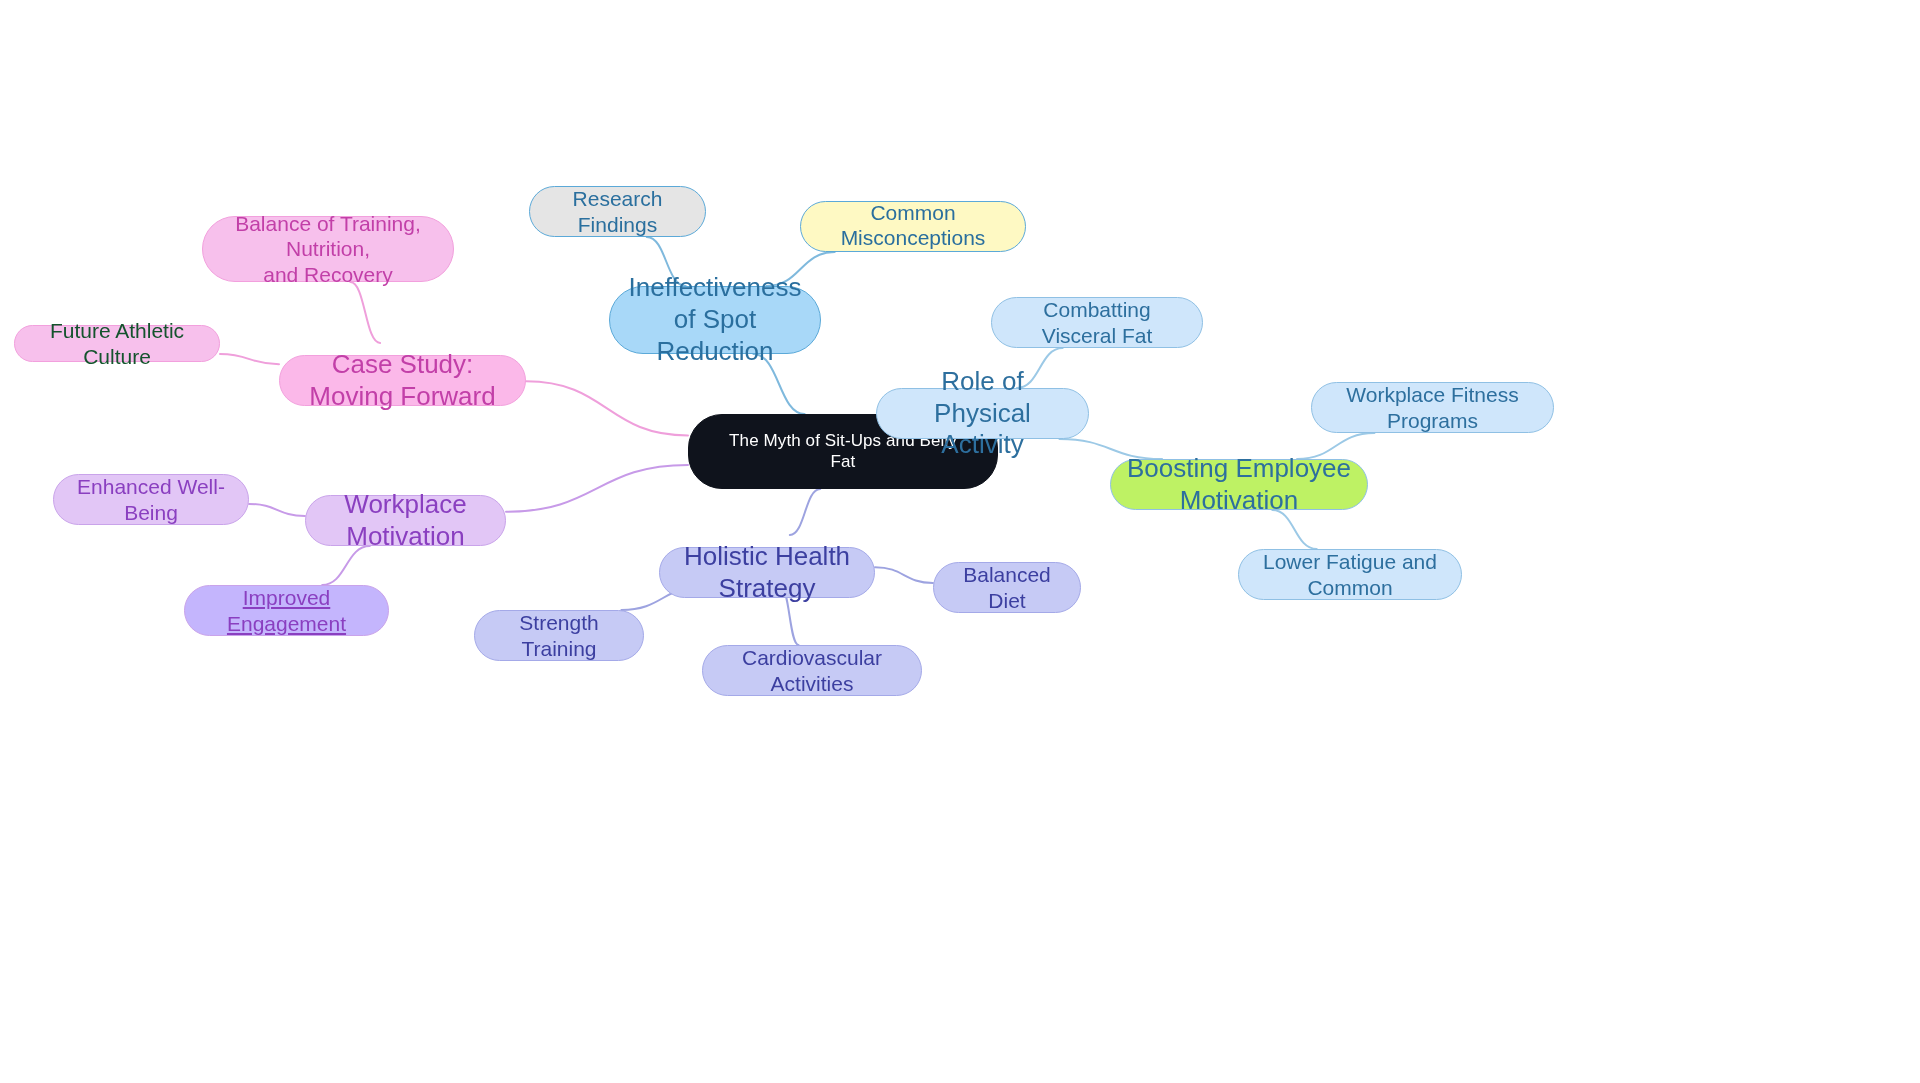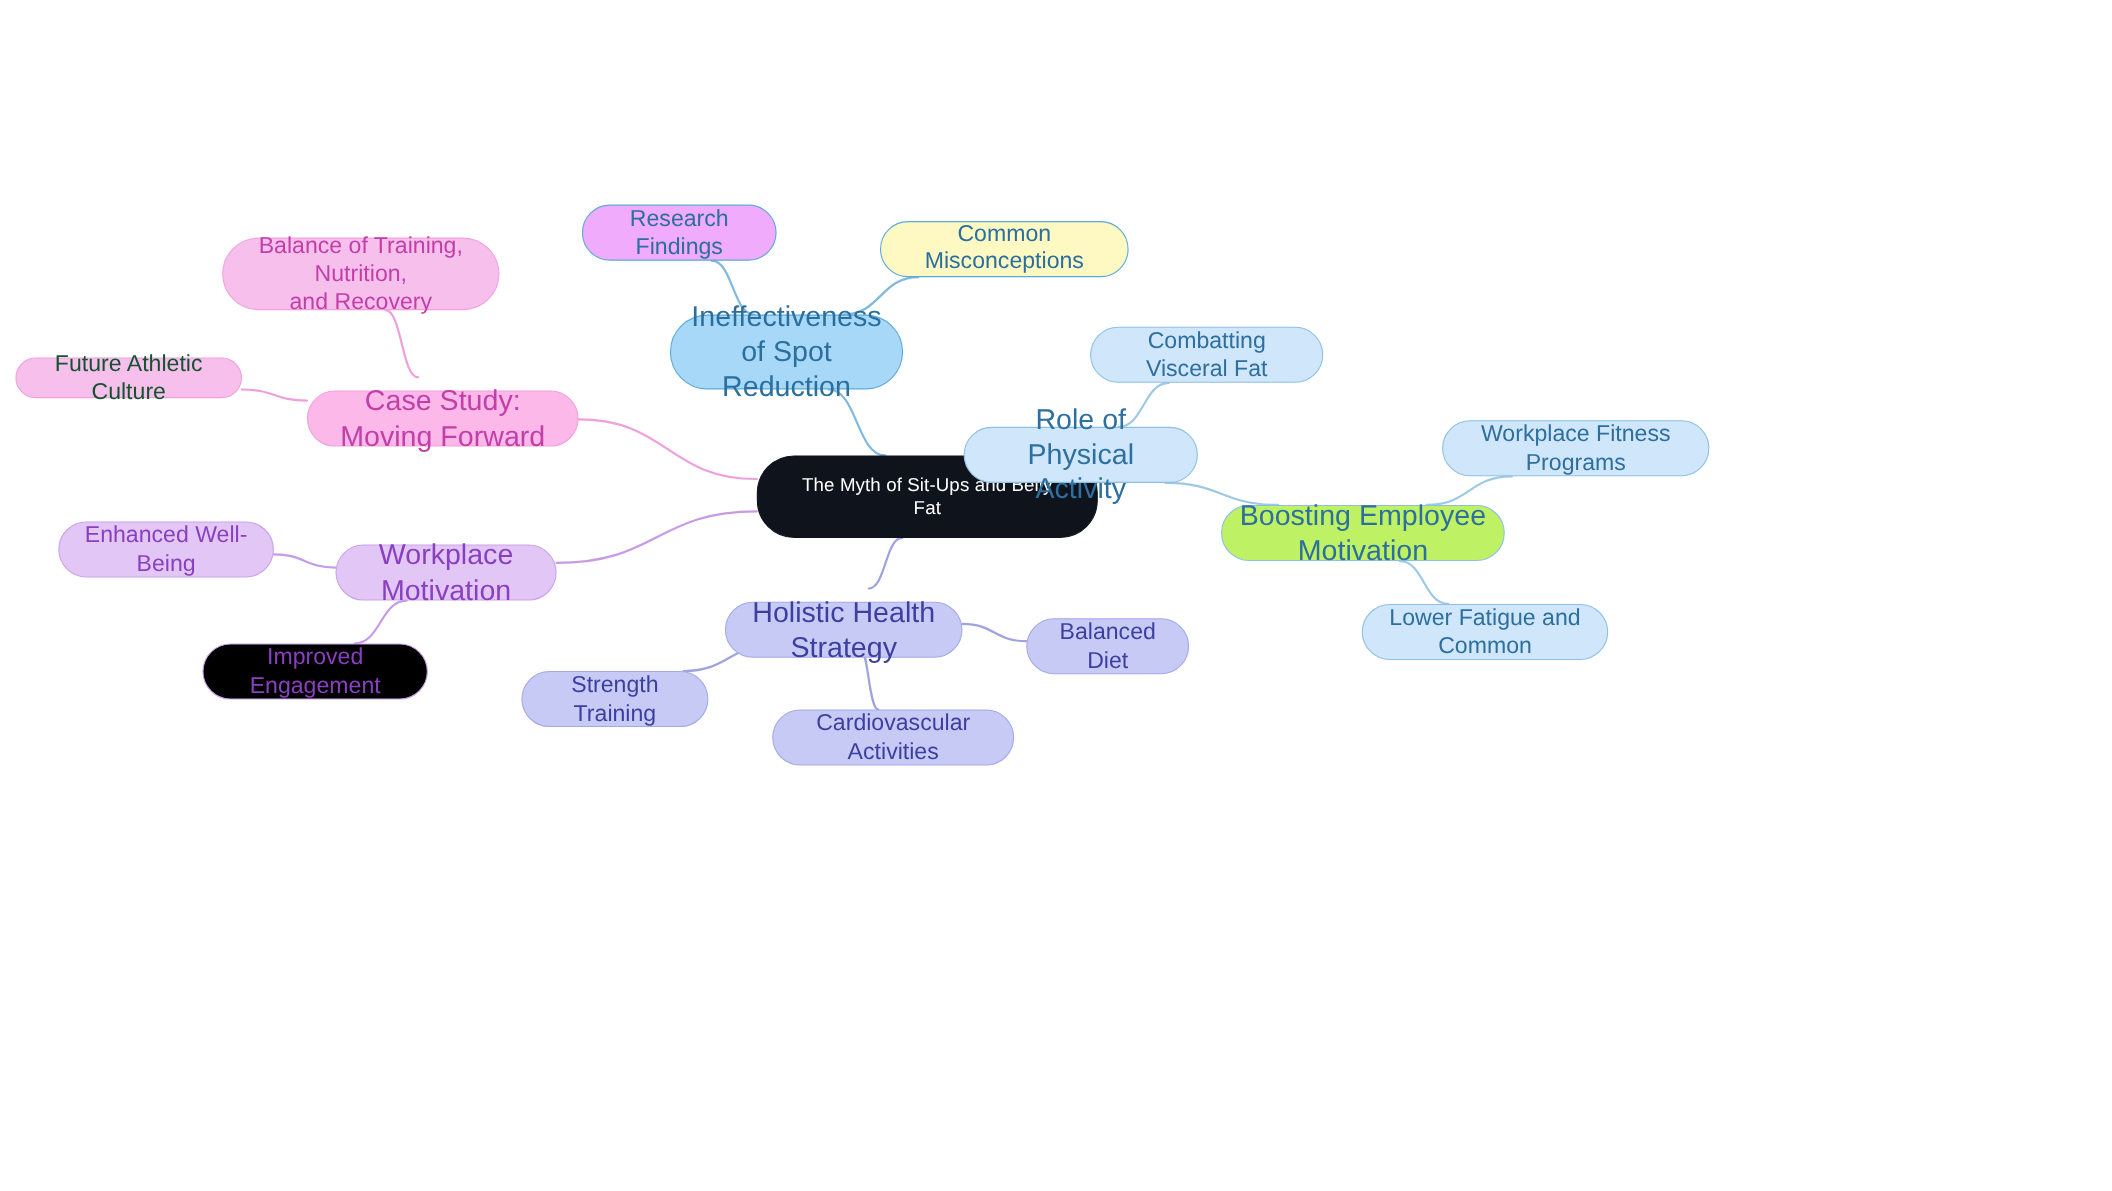--- a/index.html
+++ b/index.html
@@ -73,32 +73,32 @@
       <path d="M 369.8 546 C 346 546, 346 585, 322.2 585" fill="none" stroke="#c79ae8" stroke-width="2" stroke-linecap="round"></path>
       <path d="M 688 435.43700340522133 C 607 435.43700340522133, 607 381.29858115777523, 526 381.29858115777523" fill="none" stroke="#ef9fdb" stroke-width="2" stroke-linecap="round"></path>
       <path d="M 380.15 343 C 365.25 343, 365.25 282, 350.35 282" fill="none" stroke="#ef9fdb" stroke-width="2" stroke-linecap="round"></path>
       <path d="M 279 364.2175131348511 C 249.5 364.2175131348511, 249.5 354.0716287215412, 220 354.0716287215412" fill="none" stroke="#ef9fdb" stroke-width="2" stroke-linecap="round"></path>
     </svg>
   <div id="nodes">
       <div class="node root two-line" style="left: 688px; top: 414px; width: 310px; height: 75px; background: rgb(15, 19, 28); border-color: rgb(15, 19, 28); color: rgb(255, 255, 255);"><span>The Myth of Sit-Ups and Belly
 Fat</span></div>
       <div class="node branch two-line" style="left: 609px; top: 286px; width: 212px; height: 68px; background: rgb(168, 216, 248); border-color: rgb(91, 169, 216); color: rgb(42, 111, 158);"><span>Ineffectiveness of Spot
 Reduction</span></div>
-      <div class="node leaf" style="left: 529px; top: 186px; width: 177px; height: 51px; background: #f0abfc; border-color: rgb(91, 169, 216); color: rgb(42, 111, 158);"><span>Research Findings</span></div>
+      <div class="node leaf" style="left: 529px; top: 186px; width: 177px; height: 51px; background: #e5e5e5; border-color: rgb(91, 169, 216); color: rgb(42, 111, 158);"><span>Research Findings</span></div>
       <div class="node leaf" style="left: 800px; top: 201px; width: 226px; height: 51px; background: #fef9c3; border-color: rgb(91, 169, 216); color: rgb(42, 111, 158); align-items: flex-end;"><span>Common Misconceptions</span></div>
       <div class="node branch" style="left: 876px; top: 388px; width: 213px; height: 51px; background: rgb(207, 230, 251); border-color: rgb(143, 192, 228); color: rgb(45, 111, 158);"><span>Role of Physical Activity</span></div>
       <div class="node leaf" style="left: 991px; top: 297px; width: 212px; height: 51px; background: rgb(207, 230, 251); border-color: rgb(143, 192, 228); color: rgb(45, 111, 158);"><span>Combatting Visceral Fat</span></div>
       <div class="node branch" style="left: 1110px; top: 459px; width: 258px; height: 51px; background: #bef264; border-color: rgb(143, 192, 228); color: rgb(45, 111, 158);"><span>Boosting Employee Motivation</span></div>
       <div class="node leaf" style="left: 1311px; top: 382px; width: 243px; height: 51px; background: rgb(207, 230, 251); border-color: rgb(143, 192, 228); color: rgb(45, 111, 158);"><span>Workplace Fitness Programs</span></div>
       <div class="node leaf" style="left: 1238px; top: 549px; width: 224px; height: 51px; background: rgb(207, 230, 251); border-color: rgb(143, 192, 228); color: rgb(45, 111, 158);"><span>Lower Fatigue and Common</span></div>
       <div class="node branch" style="left: 659px; top: 535px; width: 216px; height: 51px; background: rgb(198, 202, 245); border-color: rgb(164, 169, 232); color: rgb(60, 63, 160); margin-top: 12px;"><span>Holistic Health Strategy</span></div>
       <div class="node leaf" style="left: 933px; top: 562px; width: 148px; height: 51px; background: rgb(198, 202, 245); border-color: rgb(164, 169, 232); color: rgb(60, 63, 160);"><span>Balanced Diet</span></div>
       <div class="node leaf" style="left: 474px; top: 610px; width: 170px; height: 51px; background: rgb(198, 202, 245); border-color: rgb(164, 169, 232); color: rgb(60, 63, 160);"><span>Strength Training</span></div>
       <div class="node leaf" style="left: 702px; top: 645px; width: 220px; height: 51px; background: rgb(198, 202, 245); border-color: rgb(164, 169, 232); color: rgb(60, 63, 160);"><span>Cardiovascular Activities</span></div>
       <div class="node branch" style="left: 305px; top: 495px; width: 201px; height: 51px; background: rgb(226, 198, 246); border-color: rgb(201, 163, 234); color: rgb(138, 63, 192);"><span>Workplace Motivation</span></div>
       <div class="node leaf" style="left: 53px; top: 474px; width: 196px; height: 51px; background: rgb(226, 198, 246); border-color: rgb(201, 163, 234); color: rgb(138, 63, 192);"><span>Enhanced Well-Being</span></div>
-      <div class="node leaf" style="left: 184px; top: 585px; width: 205px; height: 51px; background: #000000; border-color: rgb(201, 163, 234); color: rgb(138, 63, 192);"><span>Improved Engagement</span></div>
+      <div class="node leaf" style="left: 184px; top: 585px; width: 205px; height: 51px; background: #c4b5fd; border-color: rgb(201, 163, 234); color: rgb(138, 63, 192); text-decoration: underline;"><span>Improved Engagement</span></div>
       <div class="node branch" style="left: 279px; top: 355px; width: 247px; height: 51px; background: rgb(251, 184, 233); border-color: rgb(242, 160, 221); color: rgb(194, 63, 168);"><span>Case Study: Moving Forward</span></div>
       <div class="node leaf two-line" style="left: 202px; top: 216px; width: 252px; height: 66px; background: rgb(247, 192, 236); border-color: rgb(242, 160, 221); color: rgb(194, 63, 168);"><span>Balance of Training, Nutrition,
 and Recovery</span></div>
       <div class="node leaf" style="left: 14px; top: 325px; width: 206px; height: 37px; background: rgb(247, 192, 236); border-color: rgb(242, 160, 221); color: #14532d;"><span>Future Athletic Culture</span></div>
     </div>
 </div>
 
 </body></html>

